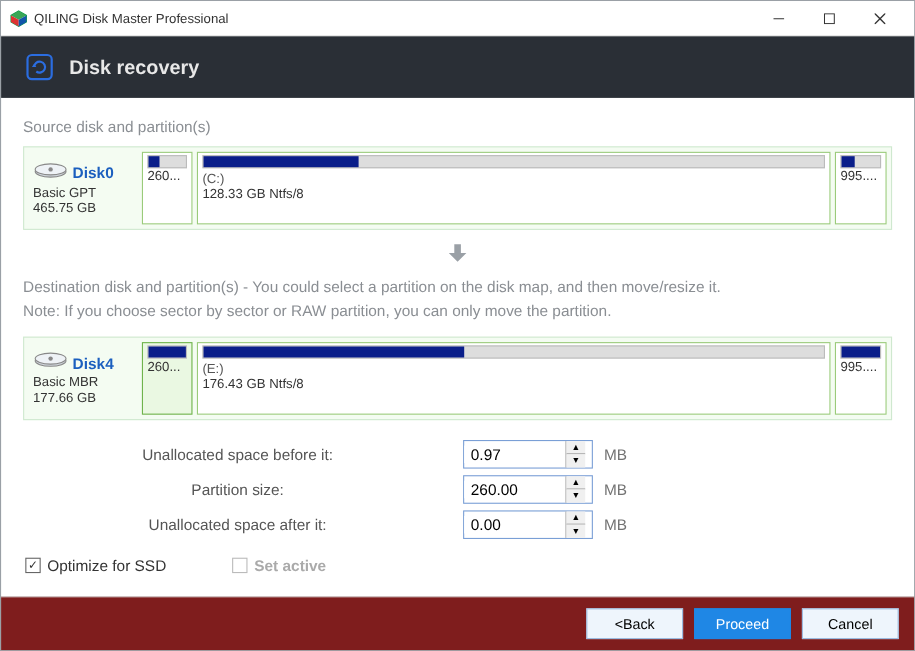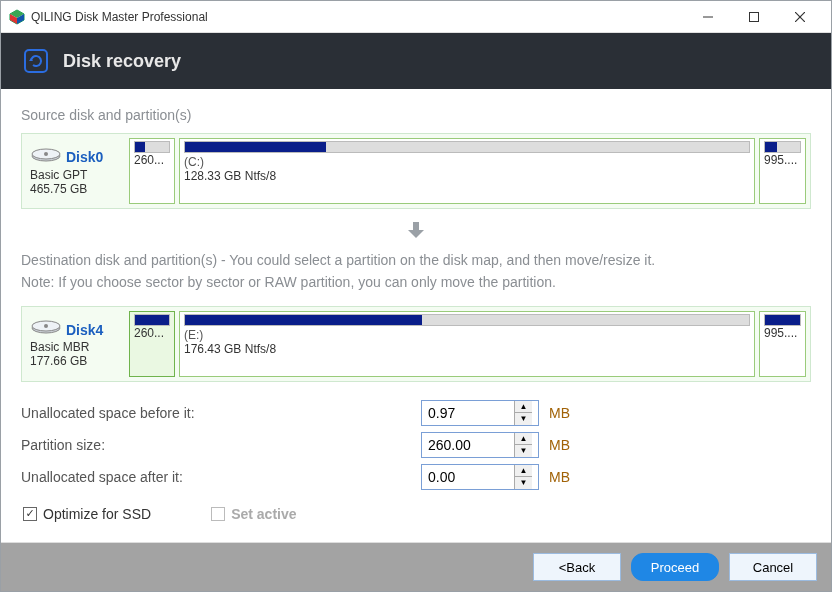--- a/index.html
+++ b/index.html
@@ -47,40 +47,40 @@
 .part-bar .fill { position: absolute; left: 0; top: 0; bottom: 0; background: #0a1e8a; }
 .part-label { margin-top: 2px; color: #555; font-size: 12px; white-space: nowrap; overflow: hidden; text-overflow: ellipsis; }
 .part-sub { color: #333; font-size: 12px; white-space: nowrap; overflow: hidden; text-overflow: ellipsis; }
 
 .arrow-down { display: flex; align-items: center; justify-content: center; margin: 10px 0 8px; }
 
 .dest-hint { font-size: 14px; color: #8a8e93; line-height: 1.6; }
 
 .form-rows { margin: 18px 0 8px 0; display: flex; flex-direction: column; gap: 6px; }
 .form-row { display: flex; align-items: center; }
-.form-label { width: 400px; text-align: left; padding-right: 10px; font-size: 14px; color: #555; }
+.form-label { width: 400px; text-align: center; padding-right: 10px; font-size: 14px; color: #555; }
 .spin-wrap { display: flex; align-items: center; border: 1px solid #7a9fd6; height: 26px; width: 118px; background: #fff; }
 .spin-wrap input { border: none; width: 92px; padding: 0 6px; font-size: 14px; outline: none; }
 .spin-btns { display: flex; flex-direction: column; width: 18px; border-left: 1px solid #aaa; }
 .spin-btn { height: 12px; display: flex; align-items: center; justify-content: center; font-size: 8px; cursor: pointer; background: #f0f0f0; border-bottom: 1px solid #aaa; }
 .spin-btn:last-child { border-bottom: none; }
-.unit { margin-left: 10px; font-size: 14px; color: #a16207; }
+.unit { margin-left: 10px; font-size: 14px; color: #737373; }
 
 .check-row { display: flex; gap: 60px; padding-left: 2px; margin-top: 8px; }
 .check { display: flex; align-items: center; gap: 6px; font-size: 14px; color: #333; }
 .check.disabled { color: #aaa; font-weight: bold; }
 .chkbox { width: 14px; height: 14px; border: 1px solid #666; display: inline-flex; align-items: center; justify-content: center; font-size: 11px; background: #fff; }
 .chkbox.disabled { border-color: #bbb; }
 
 .footer {
   border-top: 1px solid #ddd; padding: 10px 14px; display: flex; justify-content: flex-end; gap: 10px;
-  background: #a3a3a3;
+  background: #7f1d1d;
 }
 .btn { width: 88px; height: 28px; border: 1px solid #9bbbe0; background: #eef5fc; font-size: 13px; cursor: pointer; }
-.btn.primary { background: #1f87e5; color: #fff; border-color: #1f87e5; border-radius: 12px; }
+.btn.primary { background: #1f87e5; color: #fff; border-color: #1f87e5; }
 
 #source-disks .part-box:nth-child(2){ width:46px; }
 #source-disks .part-box:nth-child(3){ flex:0 0 576px; }
 #source-disks .part-box:nth-child(4){ flex:1; }
 #dest-disks .part-box:nth-child(2){ width:46px; }
 #dest-disks .part-box:nth-child(3){ flex:0 0 576px; }
 #dest-disks .part-box:nth-child(4){ flex:1; }
 </style>
 </head>
 <body>

